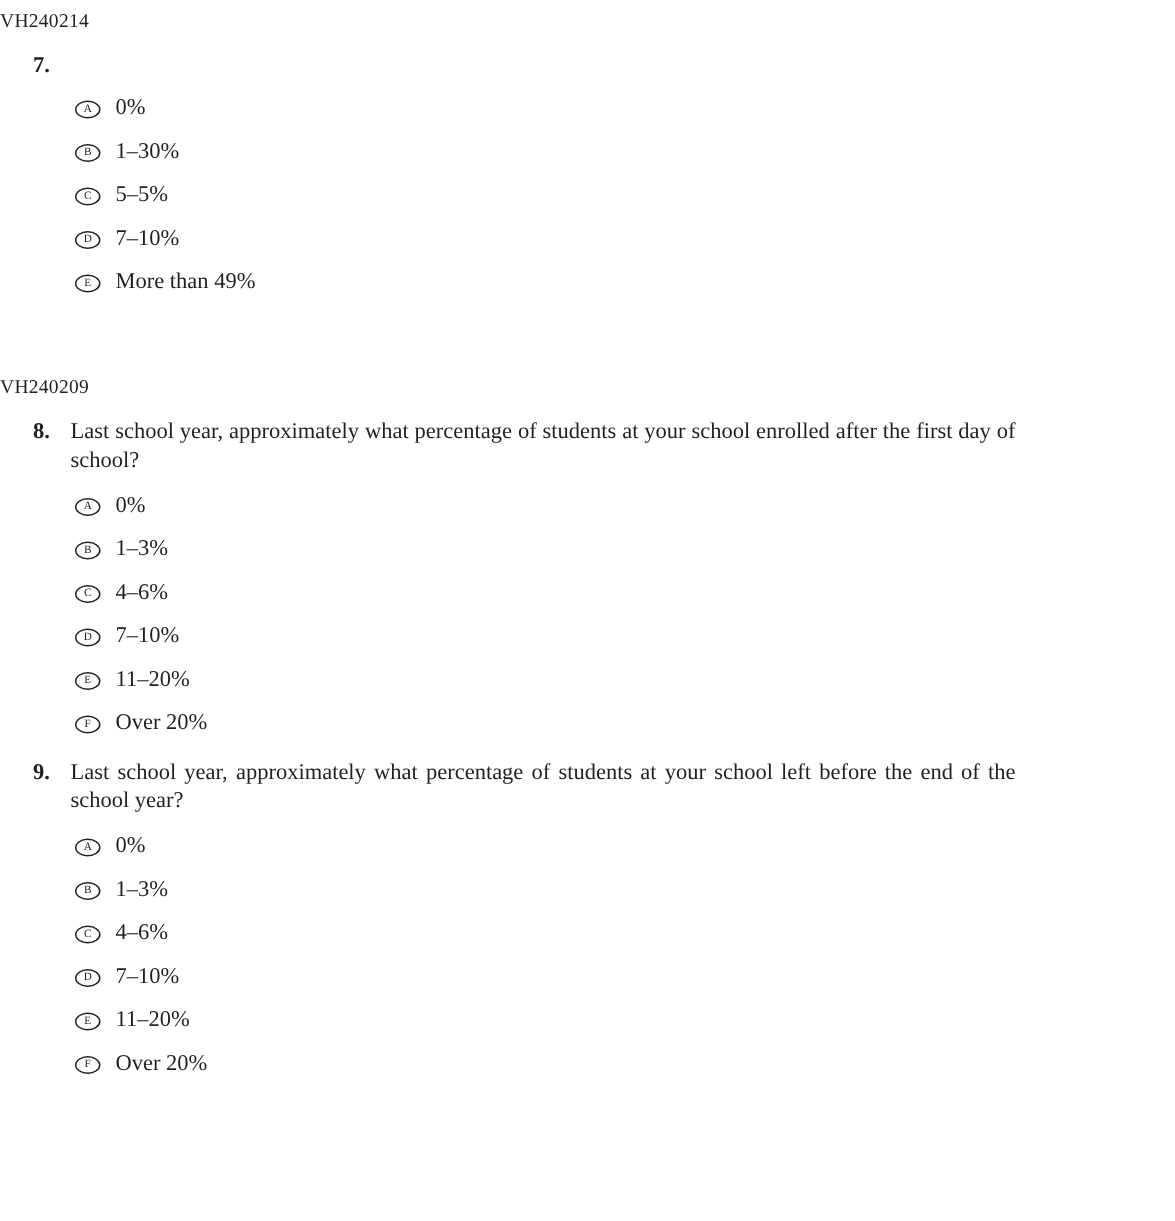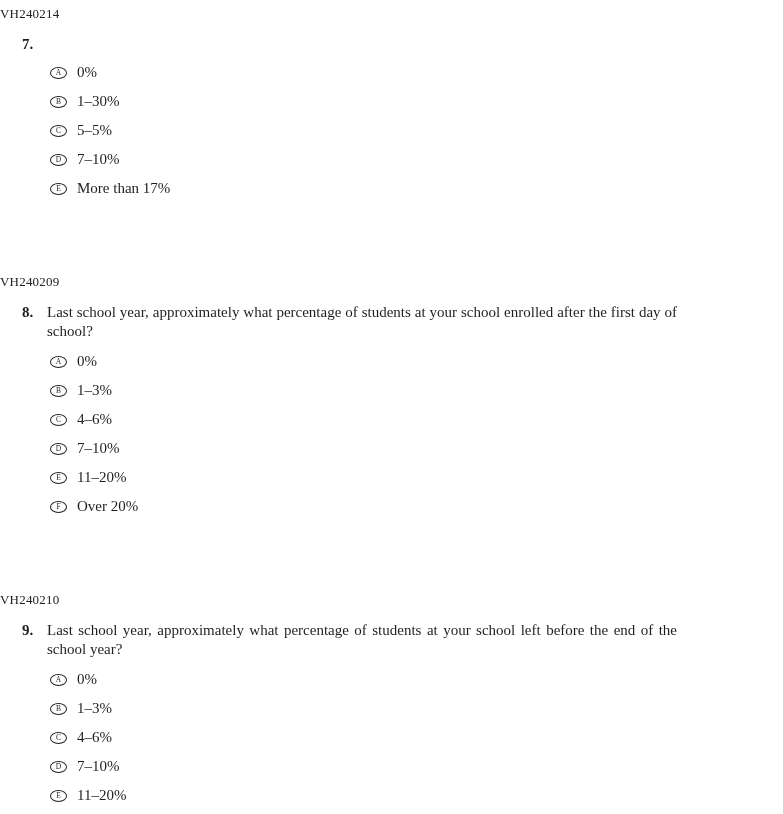--- a/index.html
+++ b/index.html
@@ -15,21 +15,21 @@
     padding-top: 8px;
   }
   .code-row {
     text-align: left;
     padding-right: 24px;
     font-size: 13px;
     letter-spacing: 0.2px;
     line-height: 11px;
     color: #222222;
   }
-  .section-2 .code-row, .section-3 .code-row { margin-top: 80px; }
+  .section-2 .code-row, .section-3 .code-row { margin-top: 56px; }
   .question-row {
     display: flex;
     margin-top: 16px;
     margin-left: 22px;
   }
   .qnum {
     font-weight: bold;
     font-size: 15px;
     line-height: 19px;
     width: 25px;
@@ -109,21 +109,21 @@
       <div class="option-row">
         <span class="bubble">
             <span class="bubble-letter">D</span>
           </span>
         <span class="option-label">7–10%</span>
       </div>
       <div class="option-row">
         <span class="bubble">
             <span class="bubble-letter">E</span>
           </span>
-        <span class="option-label">More than 17%</span>
+        <span class="option-label">More than 49%</span>
       </div>
     </div>
   </div>
 
   <div class="section section-2">
     <div class="code-row">VH240209</div>
     <div class="question-row">
       <span class="qnum">8.</span>
       <span class="qtext">Last school year, approximately what percentage of students at your school enrolled after the first day of school?</span>
     </div>
@@ -161,21 +161,20 @@
       <div class="option-row">
         <span class="bubble">
             <span class="bubble-letter">F</span>
           </span>
         <span class="option-label">Over 20%</span>
       </div>
     </div>
   </div>
 
   <div class="section section-3">
-    <div class="code-row">VH240210</div>
     <div class="question-row">
       <span class="qnum">9.</span>
       <span class="qtext">Last school year, approximately what percentage of students at your school left before the end of the school year?</span>
     </div>
     <div class="options">
       <div class="option-row">
         <span class="bubble">
             <span class="bubble-letter">A</span>
           </span>
         <span class="option-label">0%</span>

